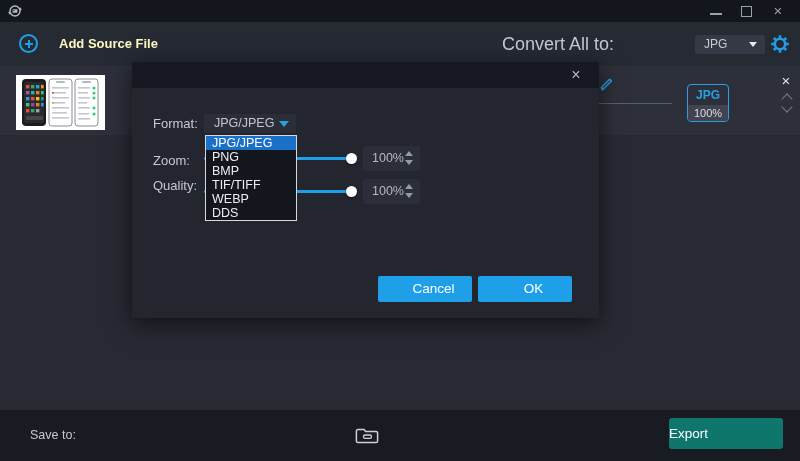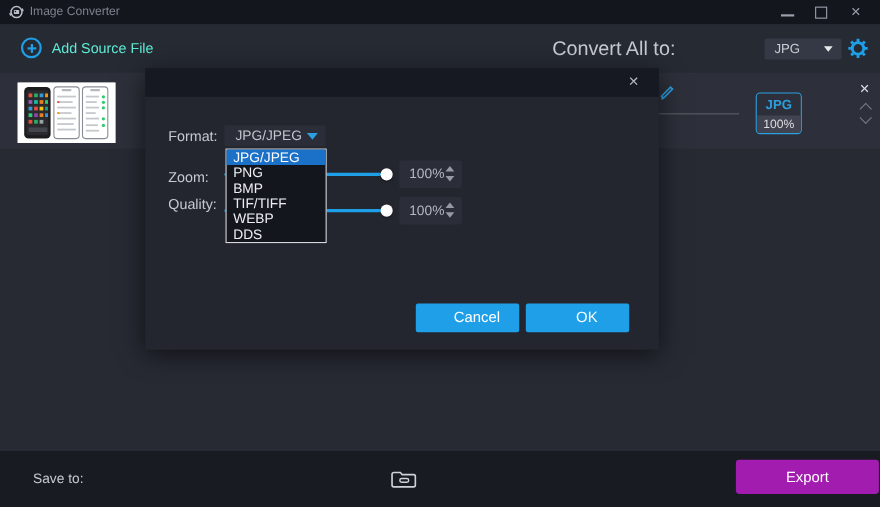--- a/index.html
+++ b/index.html
@@ -15,21 +15,21 @@
   .min-btn { left:703px; } .max-btn { left:733px; } .close-btn { left:765px; }
   .min-glyph { position:absolute; left:7px; top:13px; width:12px; height:2px; background:#9ba0aa; }
   .max-glyph { position:absolute; left:8px; top:6px; width:11px; height:11px; border:1px solid #9ba0aa; }
   .close-glyph { position:absolute; left:0; top:0; width:26px; text-align:center; line-height:22px; font-size:15px; color:#9ba0aa; }
 
   
   .toolbar { position:absolute; left:0; top:22px; width:800px; height:44px; background:#262a33; }
   .add-circle { position:absolute; left:19px; top:12px; width:19px; height:19px; border:2px solid #1e9fe8; border-radius:50%; }
   .add-circle::before { content:""; position:absolute; left:3.5px; top:6.5px; width:8px; height:2px; background:#1e9fe8; }
   .add-circle::after  { content:""; position:absolute; left:6.5px; top:3.5px; width:2px; height:8px; background:#1e9fe8; }
-  .add-label { position:absolute; left:47px; top:0; line-height:44px; font-size:13px; color:#5eead4; }
+  .add-label { position:absolute; left:59px; top:0; line-height:44px; font-size:13px; color:#fef9c3;font-weight:bold; }
   .convert-label { position:absolute; right:186px; top:0; line-height:44px; font-size:18px; color:#c6c9d0; }
   .convert-select { position:absolute; left:695px; top:13px; width:70px; height:19px; background:#353845; border-radius:2px; }
   .convert-select .val { position:absolute; left:9px; top:0; line-height:19px; font-size:12px; color:#c9ccd2; }
   .tri-dn-white { position:absolute; right:8px; top:7px; width:0; height:0; border-left:4.5px solid transparent; border-right:4.5px solid transparent; border-top:5.5px solid #e8eaee; }
   .gear { position:absolute; left:770px; top:12px; width:20px; height:20px; }
 
   
   .file-row { position:absolute; left:0; top:66px; width:800px; height:69px; background:#2d303a; }
   .thumb { position:absolute; left:16px; top:9px; width:89px; height:55px; background:#fff; }
   .pencil { position:absolute; left:600px; top:11px; width:15px; height:15px; }
@@ -43,21 +43,21 @@
   .chev-dn { top:37px; transform:rotate(225deg); }
 
   
   .bottombar { position:absolute; left:0; top:410px; width:800px; height:51px; background:#191b23; }
   .save-label { position:absolute; left:30px; top:0; line-height:51px; font-size:12.5px; color:#c6c9d0; }
   .path-box { position:absolute; left:85px; top:13px; width:258px; height:25px; background:#3e424c; border-radius:2px; }
   .path-text { position:absolute; left:11px; top:0; line-height:25px; font-size:12px; color:#e3e5e9; white-space:nowrap; }
   .path-divider { position:absolute; right:31px; top:0; width:1px; height:25px; background:#2b2e37; }
   .path-arrow { position:absolute; right:11px; top:10px; width:0; height:0; border-left:4.5px solid transparent; border-right:4.5px solid transparent; border-top:5.5px solid #eceef2; }
   .folder-btn { position:absolute; left:355px; top:14px; width:24px; height:23px; }
-  .export-btn { position:absolute; left:669px; top:8px; width:130px; height:31px; background:#a21caf; border-radius:3px; color:#fff; font-size:13.5px; text-align:center; line-height:31px; cursor:pointer; }
+  .export-btn { position:absolute; left:669px; top:8px; width:114px; height:31px; background:#0f766e; border-radius:3px; color:#fff; font-size:13.5px; line-height:31px; cursor:pointer; }
 
   
   .dialog { position:absolute; left:132px; top:62px; width:467px; height:256px; background:#24262f; box-shadow:0 5px 22px rgba(0,0,0,.6); }
   .dialog-header { position:absolute; left:0; top:0; width:100%; height:26px; background:#171922; }
   .dialog-title { position:absolute; left:20px; top:0; line-height:26px; font-size:13px; color:#d2d5db; }
   .dialog-close { position:absolute; right:12px; top:0; width:22px; height:26px; text-align:center; line-height:26px; font-size:16px; color:#b6b9c1; cursor:pointer; }
   .dlg-label { position:absolute; left:21px; font-size:13px; color:#c6c9d0; }
   .fmt-select { position:absolute; left:72px; top:52px; width:92px; height:19px; background:#2b2e39; border-radius:1px; cursor:pointer; }
   .fmt-select .val { position:absolute; left:10px; top:0; line-height:19px; font-size:12.5px; color:#c2c5cc; }
   .tri-dn-blue { position:absolute; right:7px; top:7px; width:0; height:0; border-left:5px solid transparent; border-right:5px solid transparent; border-top:6px solid #2b9fe0; }
@@ -80,21 +80,20 @@
 <div class="app">
 
   <div class="titlebar">
     <svg class="logo" viewBox="0 0 14 14">
       <circle cx="7" cy="7" r="5" fill="none" stroke="#b9bdc6" stroke-width="1.4"></circle>
       <path d="M12.6 3.2 L13.8 6.2 L10.8 5.4 Z" fill="#b9bdc6"></path>
       <path d="M1.4 10.8 L0.2 7.8 L3.2 8.6 Z" fill="#b9bdc6"></path>
       <rect x="4.6" y="5.2" width="4.8" height="3.6" rx="0.6" fill="#b9bdc6"></rect>
       <circle cx="6" cy="6.5" r="0.7" fill="#14161e"></circle>
     </svg>
-    <span class="app-title">Image Converter</span>
     <div class="win-btn min-btn">
         <div class="min-glyph"></div>
       </div>
     <div class="win-btn max-btn">
         <div class="max-glyph"></div>
       </div>
     <div class="win-btn close-btn">
         <div class="close-glyph">×</div>
       </div>
   </div>

